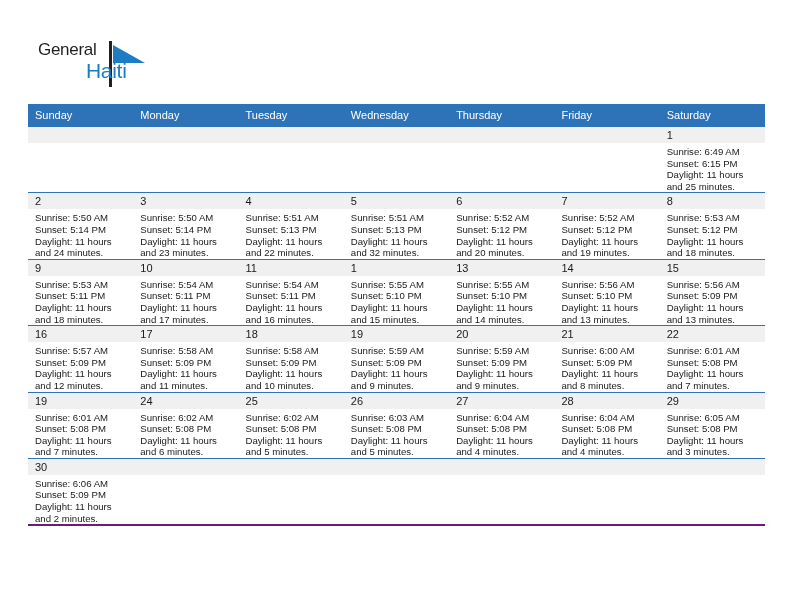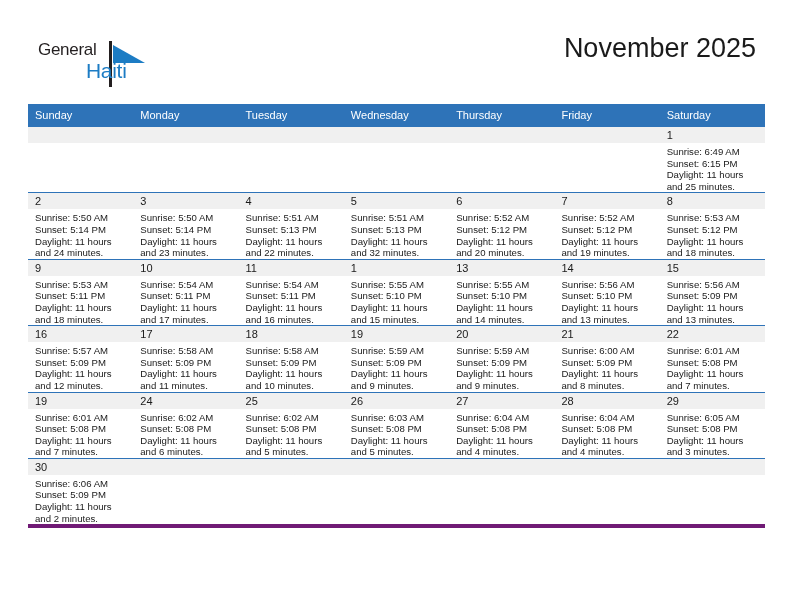--- a/index.html
+++ b/index.html
@@ -104,21 +104,21 @@
   }
   .calendar td {
     vertical-align: top;
     height: 62px;
     padding: 0;
     border-top: 1px solid #2e73b8;
     border-bottom: none;
     background: #ffffff;
   }
   .calendar tbody tr:last-child td {
-    border-bottom: 4px solid #701a75;
+    border-bottom: 2px solid #701a75;
   }
   .cell-inner {
     position: relative;
     height: 100%;
   }
   .daynum-bar {
     background: #f0f0f0;
     height: 16px;
     padding: 1px 0 0 7px;
     box-sizing: border-box;
@@ -151,21 +151,20 @@
       <span class="logo-flagwrap">
         <svg width="40" height="46" viewBox="0 0 40 46" xmlns="http://www.w3.org/2000/svg">
           <rect x="0" y="0" width="3" height="46" fill="#231f20"></rect>
           <path d="M4 4 L36 22 L4 22 Z" fill="#1c7cc4"></path>
         </svg>
       </span>
       <span class="logo-blue">Haiti</span>
     </div>
 
     <div class="title-block">
-      <div class="month-title">November 2025</div>
     </div>
 
   </div>
 
   <table class="calendar">
     <thead>
       <tr>
         <th>Sunday</th>
         <th>Monday</th>
         <th>Tuesday</th>

